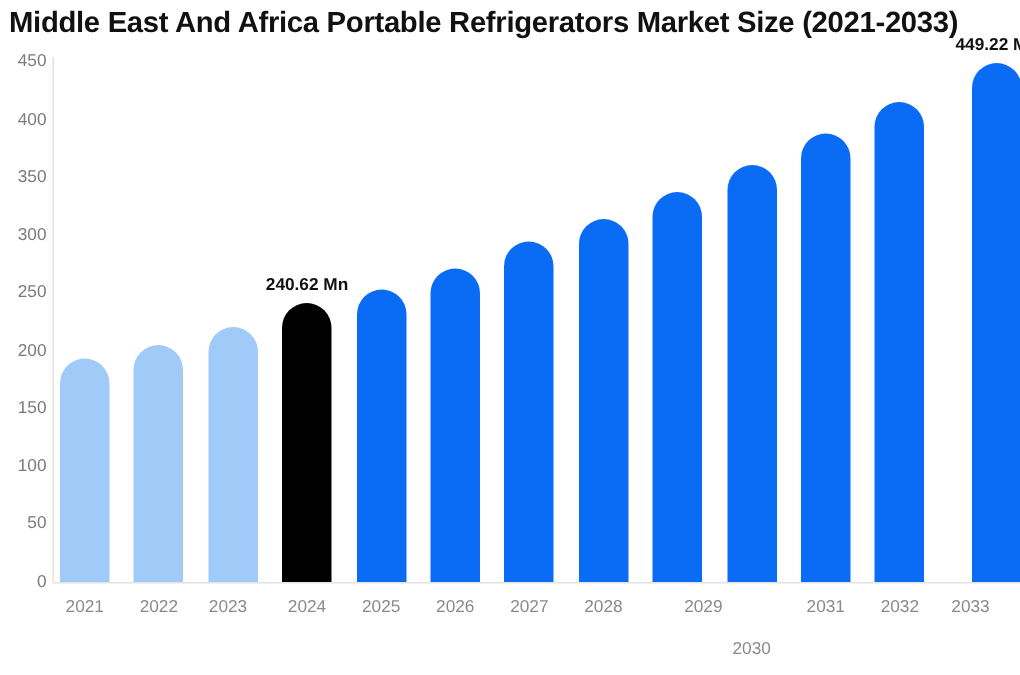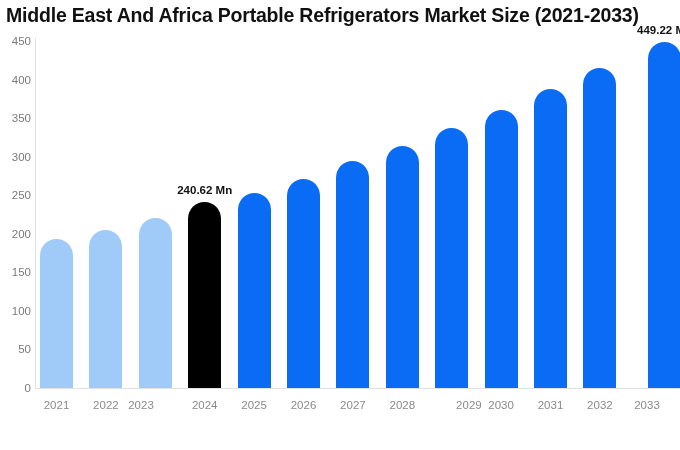--- a/index.html
+++ b/index.html
@@ -163,21 +163,21 @@
       <div class="bar" style="height: 148.824px; background: rgb(160, 203, 248);"></div>
     </div>
     <div class="x-tick" style="left: 26.5px;">2021</div>
     <div class="bar-slot" style="left: 89.4px; bottom: 62px; height: 158.078px;">
       <div class="bar" style="height: 158.078px; background: rgb(160, 203, 248);"></div>
     </div>
     <div class="x-tick" style="left: 75.9px;">2022</div>
     <div class="bar-slot" style="left: 138.8px; bottom: 62px; height: 170.416px;">
       <div class="bar" style="height: 170.416px; background: rgb(160, 203, 248);"></div>
     </div>
-    <div class="x-tick" style="left: 111px;">2023</div>
+    <div class="x-tick" style="left: 122px;">2023</div>
     <div class="bar-slot" style="left: 188.2px; bottom: 62px; height: 185.545px;">
       <div class="bar" style="height: 185.545px; background: rgb(0, 0, 0);"></div>
       <div class="bar-label" style="bottom: 190.545px;">240.62 Mn</div>
     </div>
     <div class="x-tick" style="left: 174.7px;">2024</div>
     <div class="bar-slot" style="left: 237.6px; bottom: 62px; height: 195.091px;">
       <div class="bar" style="height: 195.091px; background: rgb(10, 108, 245);"></div>
     </div>
     <div class="x-tick" style="left: 224.1px;">2025</div>
     <div class="bar-slot" style="left: 287px; bottom: 62px; height: 208.971px;">
@@ -192,21 +192,21 @@
       <div class="bar" style="height: 242.129px; background: rgb(10, 108, 245);"></div>
     </div>
     <div class="x-tick" style="left: 372.3px;">2028</div>
     <div class="bar-slot" style="left: 435.2px; bottom: 62px; height: 259.864px;">
       <div class="bar" style="height: 259.864px; background: rgb(10, 108, 245);"></div>
     </div>
     <div class="x-tick" style="left: 421.7px; text-align: right;">2029</div>
     <div class="bar-slot" style="left: 484.6px; bottom: 62px; height: 277.6px;">
       <div class="bar" style="height: 277.6px; background: rgb(10, 108, 245);"></div>
     </div>
-    <div class="x-tick" style="left: 471.1px;">2030</div>
+    <div class="x-tick" style="left: 471.1px; margin-top: 28px;">2030</div>
     <div class="bar-slot" style="left: 534px; bottom: 62px; height: 299.191px;">
       <div class="bar" style="height: 299.191px; background: rgb(10, 108, 245);"></div>
     </div>
     <div class="x-tick" style="left: 520.5px;">2031</div>
     <div class="bar-slot" style="left: 583.4px; bottom: 62px; height: 320.011px;">
       <div class="bar" style="height: 320.011px; background: rgb(10, 108, 245);"></div>
     </div>
     <div class="x-tick" style="left: 569.9px;">2032</div>
     <div class="bar-slot" style="left: 648px; bottom: 62px; height: 346.399px;">
       <div class="bar" style="height: 346.399px; background: rgb(10, 108, 245);"></div>

